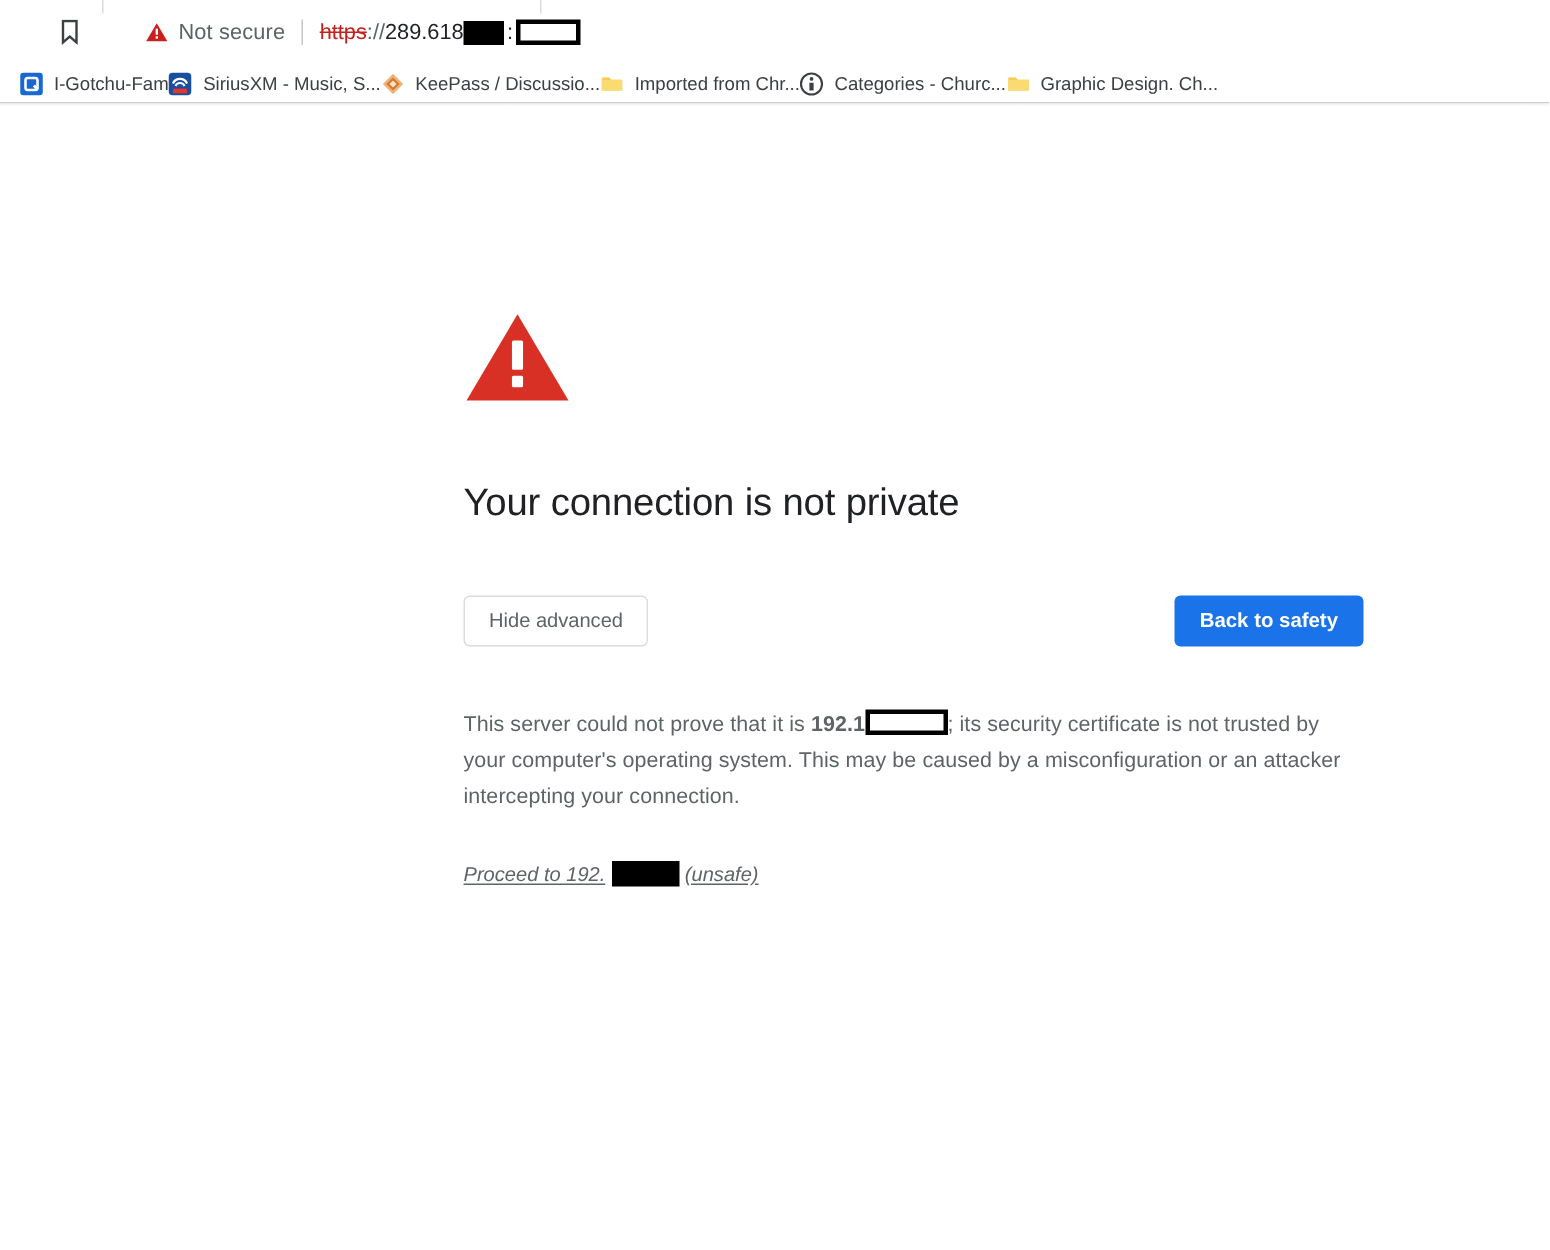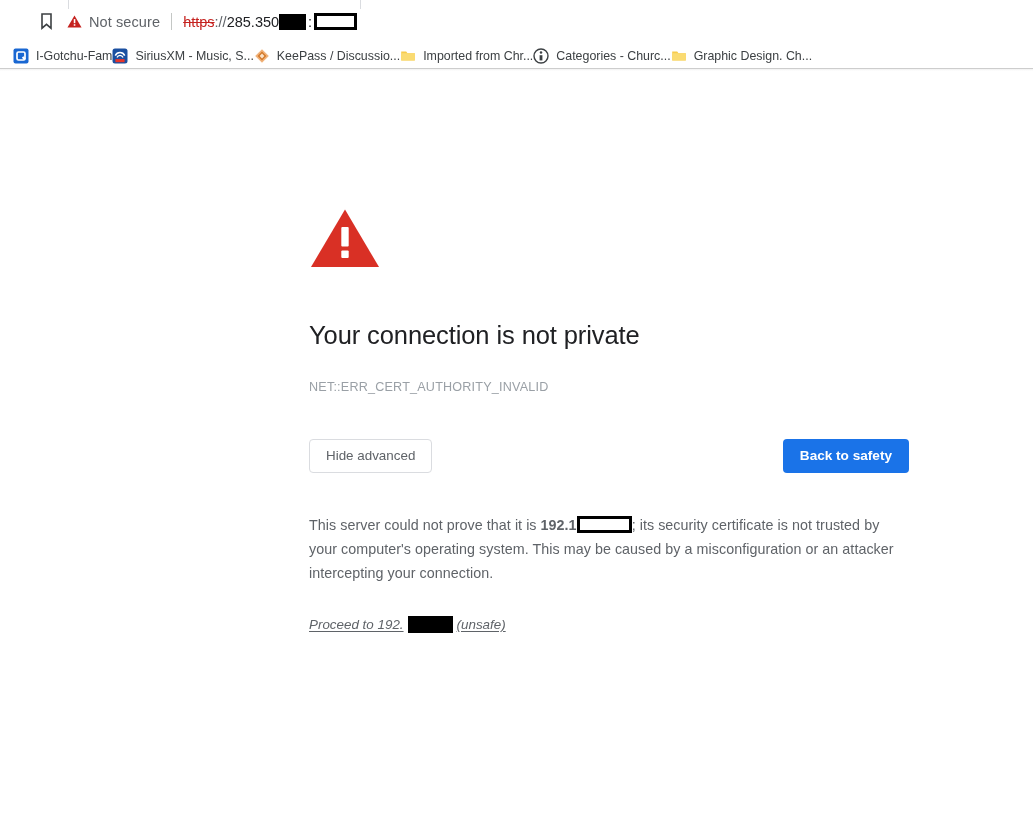--- a/index.html
+++ b/index.html
@@ -21,20 +21,21 @@
     width: 100%;
   }
 
   
   #toolbar-row {
     height: 43px;
     display: flex;
     align-items: center;
     position: relative;
     background: #ffffff;
+    gap: 30px;
   }
   
   #tab-seam-left {
     position: absolute;
     left: 68px; top: 0; width: 1px; height: 9px;
     background: #dadce0;
   }
   #tab-seam-right {
     position: absolute;
     left: 360px; top: 0; width: 1px; height: 9px;
@@ -263,21 +264,21 @@
           <rect x="7.2" y="9.9" width="1.7" height="1.7" fill="#ffffff"></rect>
         </svg>
         <span id="not-secure-label">Not secure</span>
       </div>
 
       <div id="omnibox-divider"></div>
 
       <div id="url-text">
         <span class="scheme-struck">https</span>
         <span class="url-sep">://</span>
-        <span class="url-host">285.350</span>
+        <span class="url-host">289.618</span>
         <span class="redact-solid" id="url-redact-a"></span>
         <span id="url-colon">:</span>
         <span class="redact-hollow" id="url-redact-b"></span>
       </div>
     </div>
   </div>
 
   <div id="bookmarks-bar">
 
     <div class="bookmark-item">
@@ -344,21 +345,20 @@
 
     <svg id="warning-icon-large" viewBox="0 0 72 62" aria-hidden="true">
       <path d="M36 2.5L70 60H2z" fill="#d93025"></path>
       <rect x="32.3" y="20" width="7.4" height="19.5" rx="1" fill="#ffffff"></rect>
       <rect x="32.3" y="43.5" width="7.4" height="7.6" rx="1" fill="#ffffff"></rect>
     </svg>
 
     <h1 id="page-heading">Your connection is not private</h1>
 
 
-    <p id="error-code">NET::ERR_CERT_AUTHORITY_INVALID</p>
 
     <div id="button-row">
       <button id="hide-advanced-button">Hide advanced</button>
       <button id="back-to-safety-button">Back to safety</button>
     </div>
 
     <div id="advanced-panel">
       <p class="body-text">
         <span>This server could not prove that it is </span><span class="bold-host">192.1</span><span class="redact-hollow" id="p2-redact"></span><span>; its security certificate is not trusted by your computer's operating system. This may be caused by a misconfiguration or an attacker intercepting your connection.</span>
       </p>

